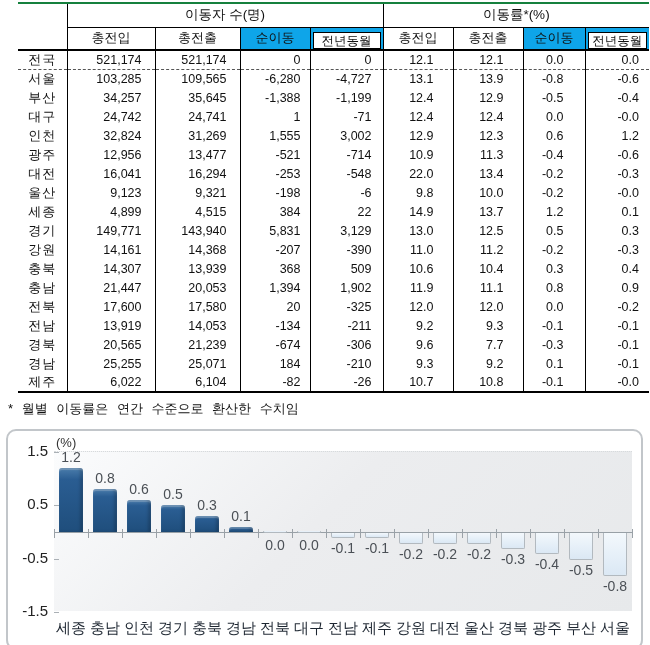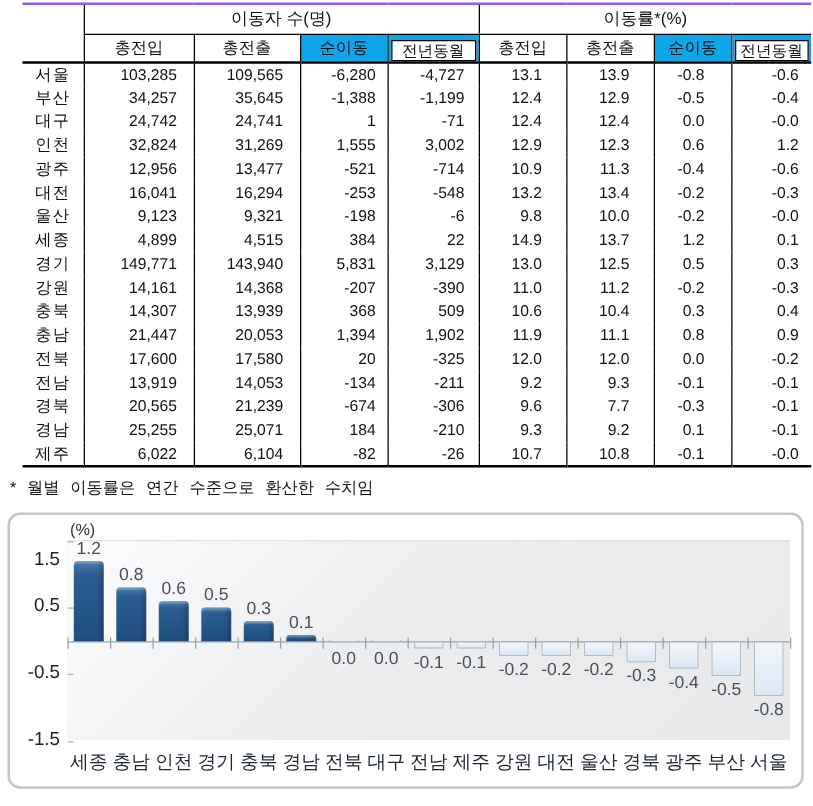--- a/index.html
+++ b/index.html
@@ -1,21 +1,21 @@
 <!DOCTYPE html>
 <html><head>
 <meta charset="utf-8">
 <style>
   * { margin:0; padding:0; box-sizing:border-box; }
   html,body { width:650px; height:645px; background:#fff; overflow:hidden;
               font-family:"Liberation Sans","DejaVu Sans",sans-serif; color:#111; }
 
   
   .stat-table { border-collapse:collapse; table-layout:fixed; width:631px;
-                margin:2px 0 0 18px; border-top:2px solid #8b5cf6; }
+                margin:2px 0 0 18px; border-top:2px solid #15803d; }
   .stat-table th, .stat-table td { font-weight:normal; font-size:12.5px; height:19px;
                 padding:0; white-space:nowrap; overflow:hidden; }
   .stat-table thead tr.grp th { font-size:13.5px; height:24px; border-bottom:1px solid #000; }
   .stat-table thead tr.cols th { font-size:13px; height:22px; }
   .stat-table thead tr.cols th, .stat-table thead tr.cols td { border-bottom:2px solid #000; }
   .stat-table th, .stat-table td { border-left:1px solid #000; }
   .stat-table th:first-child, .stat-table td:first-child { border-left:none; }
   .stat-table tr.grp td.corner { border-left:none; border-bottom:none; }
   th.shaded { background:#0ea5e9; }
   .inner-box { border:1px solid #000; background:#fff; margin:4px 2px 0 2px;
@@ -86,20 +86,31 @@
         </th>
       <th>총전입</th>
       <th>총전출</th>
       <th class="shaded">순이동</th>
       <th class="shaded">
           <div class="inner-box">전년동월</div>
         </th>
     </tr>
   </thead>
   <tbody>
+      <tr class="total">
+        <td class="region">전국</td>
+        <td class="num">521,174</td>
+        <td class="num">521,174</td>
+        <td class="num">0</td>
+        <td class="num">0</td>
+        <td class="num">12.1</td>
+        <td class="num">12.1</td>
+        <td class="num">0.0</td>
+        <td class="num">0.0</td>
+      </tr>
       <tr>
         <td class="region">서울</td>
         <td class="num">103,285</td>
         <td class="num">109,565</td>
         <td class="num">-6,280</td>
         <td class="num">-4,727</td>
         <td class="num">13.1</td>
         <td class="num">13.9</td>
         <td class="num">-0.8</td>
         <td class="num">-0.6</td>
@@ -147,21 +158,21 @@
         <td class="num">11.3</td>
         <td class="num">-0.4</td>
         <td class="num">-0.6</td>
       </tr>
       <tr>
         <td class="region">대전</td>
         <td class="num">16,041</td>
         <td class="num">16,294</td>
         <td class="num">-253</td>
         <td class="num">-548</td>
-        <td class="num">13.2</td>
+        <td class="num">22.0</td>
         <td class="num">13.4</td>
         <td class="num">-0.2</td>
         <td class="num">-0.3</td>
       </tr>
       <tr>
         <td class="region">울산</td>
         <td class="num">9,123</td>
         <td class="num">9,321</td>
         <td class="num">-198</td>
         <td class="num">-6</td>
@@ -358,17 +369,17 @@
       <span>전남</span>
       <span>제주</span>
       <span>강원</span>
       <span>대전</span>
       <span>울산</span>
       <span>경북</span>
       <span>광주</span>
       <span>부산</span>
       <span>서울</span>
     </div>
-<div class="ylab" style="top: 27px;">1.5</div>
+<div class="ylab" style="top: 11px;">1.5</div>
     <div class="ylab" style="top: 64.3333px;">0.5</div>
     <div class="ylab" style="top: 117.667px;">-0.5</div>
     <div class="ylab" style="top: 171px;">-1.5</div>
   </div>
 
 </body></html>

